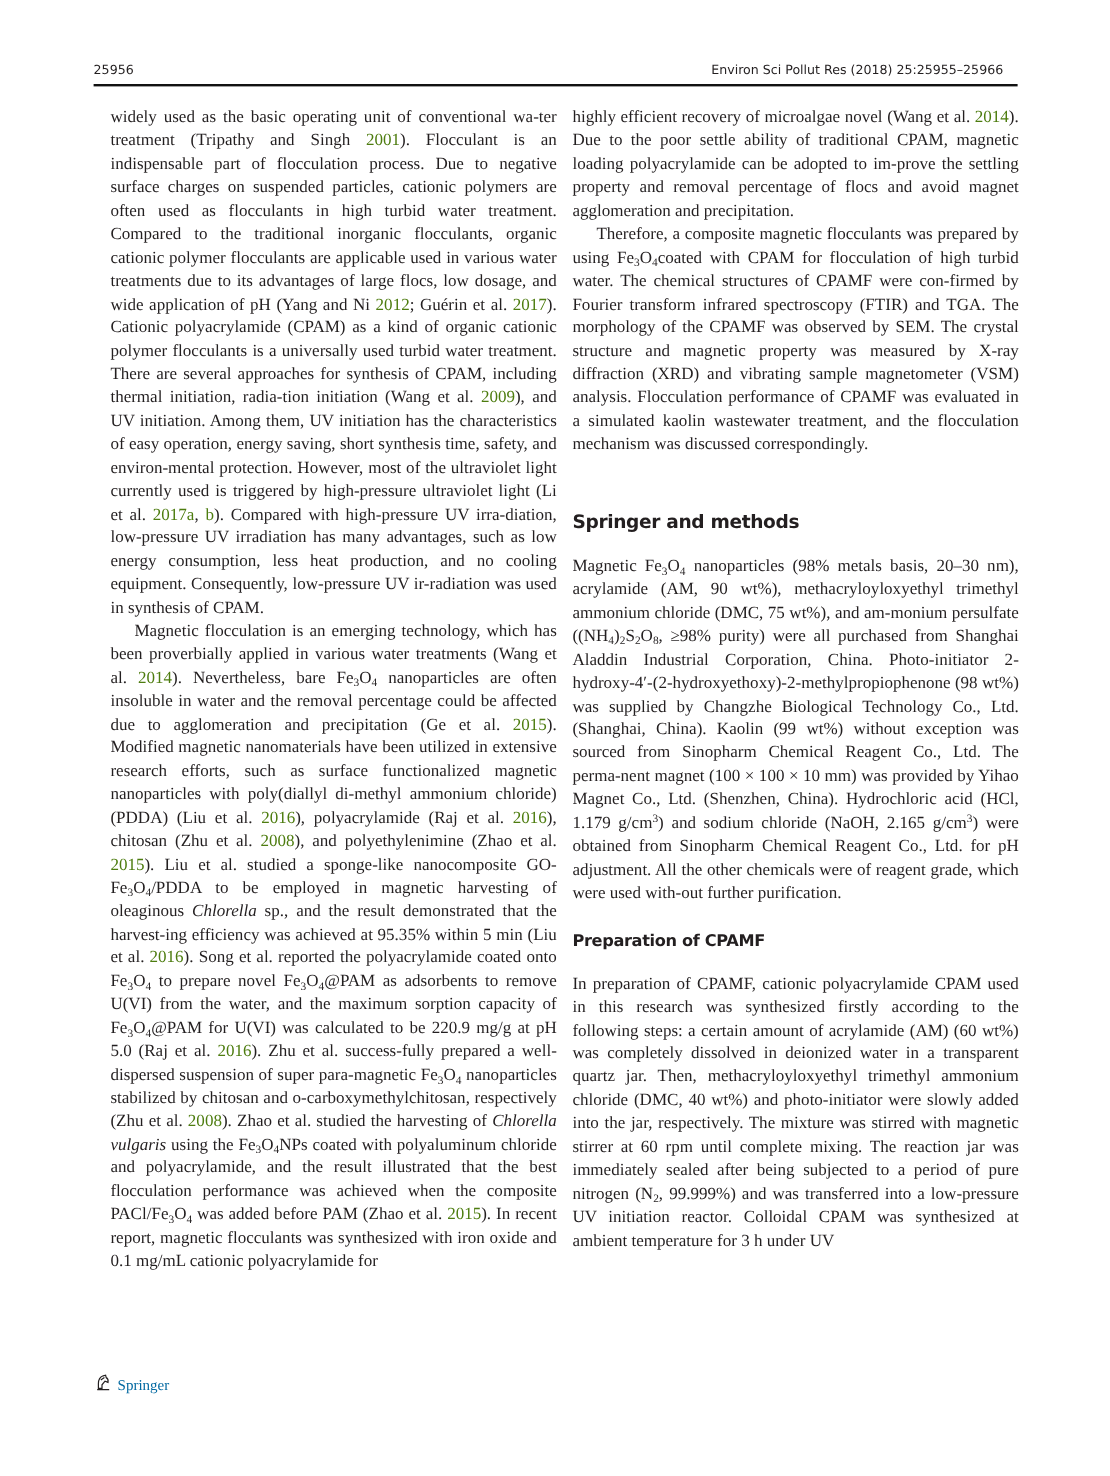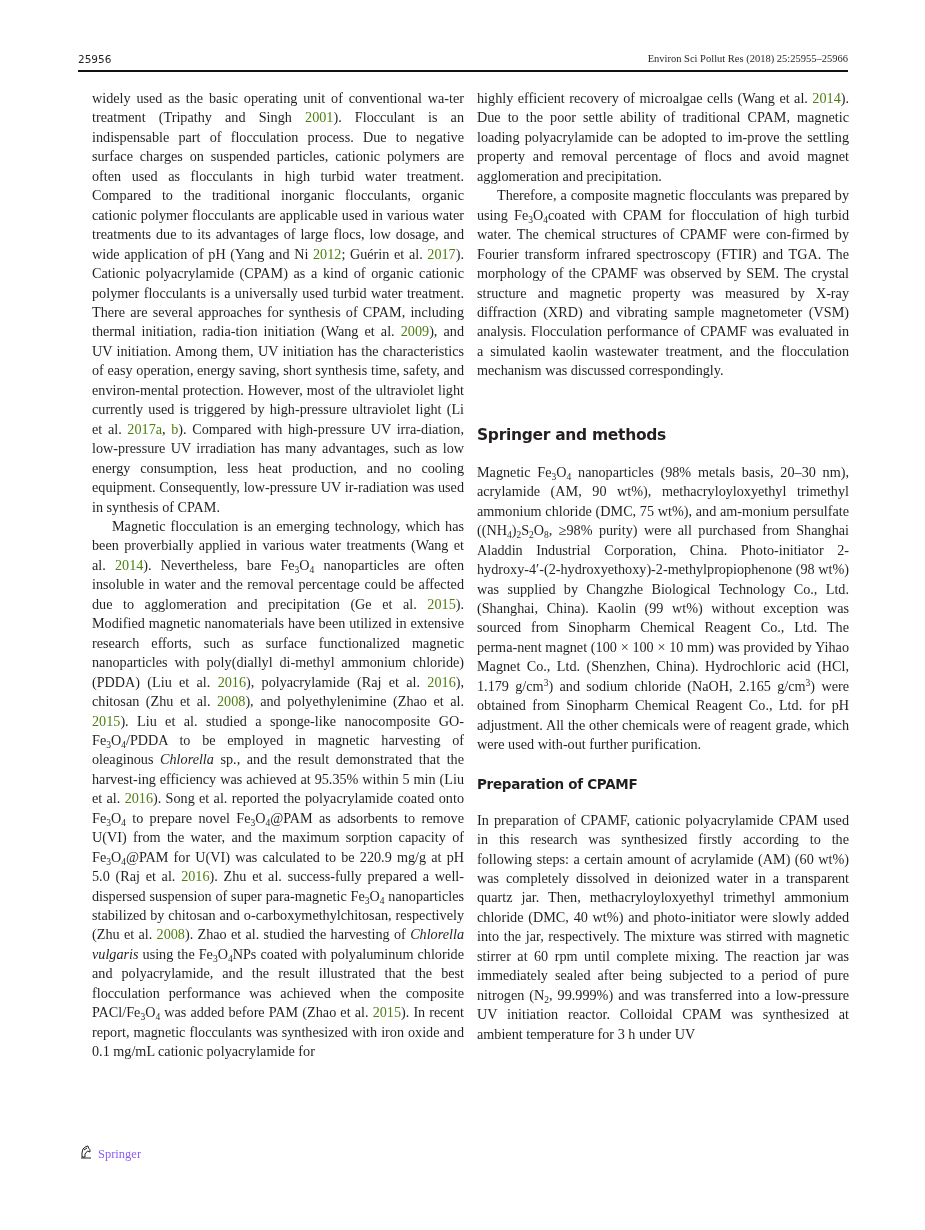--- a/index.html
+++ b/index.html
@@ -4,21 +4,21 @@
 <style>
   html, body { margin: 0; padding: 0; background: #ffffff; }
   body { width: 925px; height: 1230px; position: relative; overflow: hidden; color: #231f20; }
   .page { position: absolute; left: 0; top: 0; width: 925px; height: 1002px; }
   .running-head {
     position: absolute; left: 78px; top: 50px; width: 770px; height: 20px;
     font-family: "DejaVu Sans", sans-serif; font-size: 10.5px; color: #231f20;
     border-bottom: 2.5px solid #111;
   }
   .running-head .left { position: absolute; left: 0; top: 3px; }
-  .running-head .right { position: absolute; right: 0; top: 3px; font-family: Liberation Serif, serif; }
+  .running-head .right { position: absolute; right: 12px; top: 3px; }
   .col {
     position: absolute; top: 89px; width: 372px;
     font-family: "Liberation Serif", serif; font-size: 14.2px; line-height: 19.45px;
     text-align: justify; hyphens: manual;
   }
   .col.left-col { left: 92px; }
   .col.right-col { left: 477px; }
   .col p { margin: 0; }
   .col p.indent { text-indent: 20px; }
   a.cite { color: #4d7c0f; text-decoration: none; }
@@ -29,21 +29,21 @@
     font-family: "DejaVu Sans", sans-serif; font-weight: bold; font-size: 15.5px;
     margin: 44px 0 0 0; line-height: 20px; letter-spacing: -0.3px;
   }
   h3.subsection {
     font-family: "DejaVu Sans", sans-serif; font-weight: bold; font-size: 13.5px;
     margin: 20px 0 0 0; line-height: 18px; letter-spacing: -0.3px;
   }
   .gap-after-h { height: 18px; }
   .footer {
     position: absolute; left: 78px; top: 1145px; height: 18px;
-    font-family: "Liberation Serif", serif; font-size: 12.5px; color: #8b5cf6;
+    font-family: "Liberation Serif", serif; font-size: 12.5px; color: #0369a1;
     display: flex; align-items: center; gap: 4px;
   }
   .footer svg { width: 16px; height: 16px; }
 </style>
 </head>
 <body>
 
 <div class="page">
 
   <div class="running-head">
@@ -51,21 +51,21 @@
     <span class="right">Environ Sci Pollut Res (2018) 25:25955–25966</span>
   </div>
 
   <div class="col left-col">
     <p><span>widely used as the basic operating unit of conventional wa-ter treatment (Tripathy and Singh </span><a class="cite">2001</a><span>). Flocculant is an indispensable part of flocculation process. Due to negative surface charges on suspended particles, cationic polymers are often used as flocculants in high turbid water treatment. Compared to the traditional inorganic flocculants, organic cationic polymer flocculants are applicable used in various water treatments due to its advantages of large flocs, low dosage, and wide application of pH (Yang and Ni </span><a class="cite">2012</a><span>; Guérin et al. </span><a class="cite">2017</a><span>). Cationic polyacrylamide (CPAM) as a kind of organic cationic polymer flocculants is a universally used turbid water treatment. There are several approaches for synthesis of CPAM, including thermal initiation, radia-tion initiation (Wang et al. </span><a class="cite">2009</a><span>), and UV initiation. Among them, UV initiation has the characteristics of easy operation, energy saving, short synthesis time, safety, and environ-mental protection. However, most of the ultraviolet light currently used is triggered by high-pressure ultraviolet light (Li et al. </span><a class="cite">2017a</a><span>, </span><a class="cite">b</a><span>). Compared with high-pressure UV irra-diation, low-pressure UV irradiation has many advantages, such as low energy consumption, less heat production, and no cooling equipment. Consequently, low-pressure UV ir-radiation was used in synthesis of CPAM.</span></p>
 
     <p class="indent"><span>Magnetic flocculation is an emerging technology, which has been proverbially applied in various water treatments (Wang et al. </span><a class="cite">2014</a><span>). Nevertheless, bare Fe</span><sub>3</sub><span>O</span><sub>4</sub><span> nanoparticles are often insoluble in water and the removal percentage could be affected due to agglomeration and precipitation (Ge et al. </span><a class="cite">2015</a><span>). Modified magnetic nanomaterials have been utilized in extensive research efforts, such as surface functionalized magnetic nanoparticles with poly(diallyl di-methyl ammonium chloride) (PDDA) (Liu et al. </span><a class="cite">2016</a><span>), polyacrylamide (Raj et al. </span><a class="cite">2016</a><span>), chitosan (Zhu et al. </span><a class="cite">2008</a><span>), and polyethylenimine (Zhao et al. </span><a class="cite">2015</a><span>). Liu et al. studied a sponge-like nanocomposite GO-Fe</span><sub>3</sub><span>O</span><sub>4</sub><span>/PDDA to be employed in magnetic harvesting of oleaginous </span><i>Chlorella</i><span> sp., and the result demonstrated that the harvest-ing efficiency was achieved at 95.35% within 5 min (Liu et al. </span><a class="cite">2016</a><span>). Song et al. reported the polyacrylamide coated onto Fe</span><sub>3</sub><span>O</span><sub>4</sub><span> to prepare novel Fe</span><sub>3</sub><span>O</span><sub>4</sub><span>@PAM as adsorbents to remove U(VI) from the water, and the maximum sorption capacity of Fe</span><sub>3</sub><span>O</span><sub>4</sub><span>@PAM for U(VI) was calculated to be 220.9 mg/g at pH 5.0 (Raj et al. </span><a class="cite">2016</a><span>). Zhu et al. success-fully prepared a well-dispersed suspension of super para-magnetic Fe</span><sub>3</sub><span>O</span><sub>4</sub><span> nanoparticles stabilized by chitosan and o-carboxymethylchitosan, respectively (Zhu et al. </span><a class="cite">2008</a><span>). Zhao et al. studied the harvesting of </span><i>Chlorella vulgaris</i><span> using the Fe</span><sub>3</sub><span>O</span><sub>4</sub><span>NPs coated with polyaluminum chloride and polyacrylamide, and the result illustrated that the best flocculation performance was achieved when the composite PACl/Fe</span><sub>3</sub><span>O</span><sub>4</sub><span> was added before PAM (Zhao et al. </span><a class="cite">2015</a><span>). In recent report, magnetic flocculants was synthesized with iron oxide and 0.1 mg/mL cationic polyacrylamide for</span></p>
   </div>
 
   <div class="col right-col">
-    <p><span>highly efficient recovery of microalgae cells (Wang et al. </span><a class="cite">2014</a><span>). Due to the poor settle ability of traditional CPAM, magnetic loading polyacrylamide can be adopted to im-prove the settling property and removal percentage of flocs and avoid magnet agglomeration and precipitation.</span></p>
+    <p><span>highly efficient recovery of microalgae novel (Wang et al. </span><a class="cite">2014</a><span>). Due to the poor settle ability of traditional CPAM, magnetic loading polyacrylamide can be adopted to im-prove the settling property and removal percentage of flocs and avoid magnet agglomeration and precipitation.</span></p>
 
     <p class="indent"><span>Therefore, a composite magnetic flocculants was prepared by using Fe</span><sub>3</sub><span>O</span><sub>4</sub><span>coated with CPAM for flocculation of high turbid water. The chemical structures of CPAMF were con-firmed by Fourier transform infrared spectroscopy (FTIR) and TGA. The morphology of the CPAMF was observed by SEM. The crystal structure and magnetic property was measured by X-ray diffraction (XRD) and vibrating sample magnetometer (VSM) analysis. Flocculation performance of CPAMF was evaluated in a simulated kaolin wastewater treatment, and the flocculation mechanism was discussed correspondingly.</span></p>
 
     <h2 class="section">Springer and methods</h2>
 
     <div class="gap-after-h"></div>
 
     <p><span>Magnetic Fe</span><sub>3</sub><span>O</span><sub>4</sub><span> nanoparticles (98% metals basis, 20–30 nm), acrylamide (AM, 90 wt%), methacryloyloxyethyl trimethyl ammonium chloride (DMC, 75 wt%), and am-monium persulfate ((NH</span><sub>4</sub><span>)</span><sub>2</sub><span>S</span><sub>2</sub><span>O</span><sub>8</sub><span>, ≥98% purity) were all purchased from Shanghai Aladdin Industrial Corporation, China. Photo-initiator 2-hydroxy-4′-(2-hydroxyethoxy)-2-methylpropiophenone (98 wt%) was supplied by Changzhe Biological Technology Co., Ltd. (Shanghai, China). Kaolin (99 wt%) without exception was sourced from Sinopharm Chemical Reagent Co., Ltd. The perma-nent magnet (100 × 100 × 10 mm) was provided by Yihao Magnet Co., Ltd. (Shenzhen, China). Hydrochloric acid (HCl, 1.179 g/cm</span><sup>3</sup><span>) and sodium chloride (NaOH, 2.165 g/cm</span><sup>3</sup><span>) were obtained from Sinopharm Chemical Reagent Co., Ltd. for pH adjustment. All the other chemicals were of reagent grade, which were used with-out further purification.</span></p>
 
     <h3 class="subsection" style="">Preparation of CPAMF</h3>

